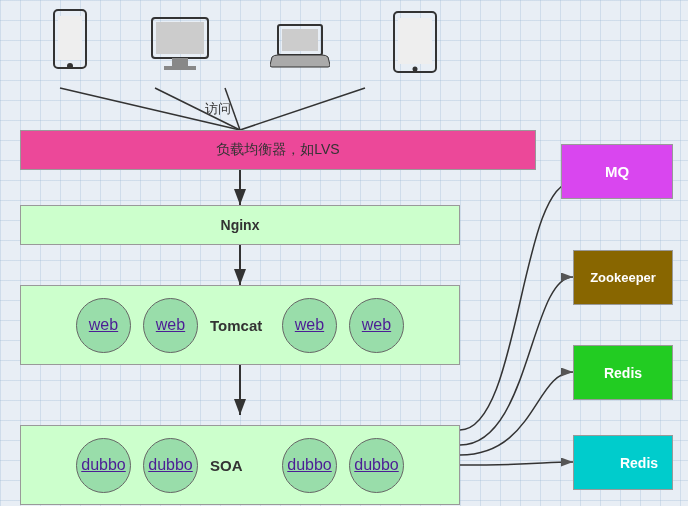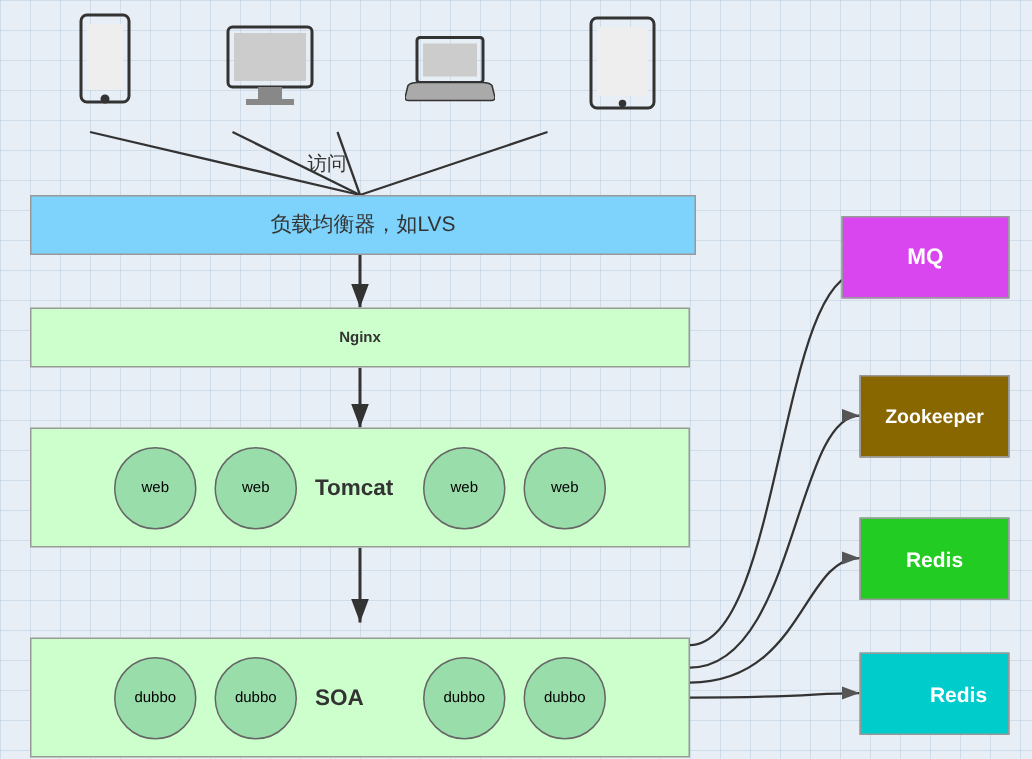--- a/index.html
+++ b/index.html
@@ -50,43 +50,43 @@
       font-size: 13px;
       color: #333;
       text-align: center;
     }
 
     
     .lvs-box {
       position: absolute;
       top: 130px;
       left: 20px;
-      width: 444px;
+      width: 516px;
       height: 40px;
-      background: #7dd3fc;
+      background: #ec4899;
       border: 1px solid #999;
       display: flex;
       align-items: center;
       justify-content: center;
       font-size: 14px;
       color: #333;
     }
 
     .nginx-box {
       position: absolute;
       top: 205px;
       left: 20px;
       width: 440px;
       height: 40px;
       background: #ccffcc;
       border: 1px solid #999;
       display: flex;
       align-items: center;
       justify-content: center;
-      font-size: 10px;
+      font-size: 14px;
       font-weight: bold;
       color: #333;
     }
 
     .tomcat-box {
       position: absolute;
       top: 285px;
       left: 20px;
       width: 440px;
       height: 80px;
@@ -115,23 +115,24 @@
 
     .circle-node {
       width: 55px;
       height: 55px;
       border-radius: 50%;
       border: 1px solid #666;
       background: #99ddaa;
       display: flex;
       align-items: center;
       justify-content: center;
-      font-size: 10px;
-      color: #000000;
+      font-size: 16px;
+      color: #4c1d95;
       flex-shrink: 0;
+      text-decoration: underline;
     }
 
     .box-label {
       font-size: 15px;
       font-weight: bold;
       color: #333;
       flex-shrink: 0;
       min-width: 60px;
     }
 

